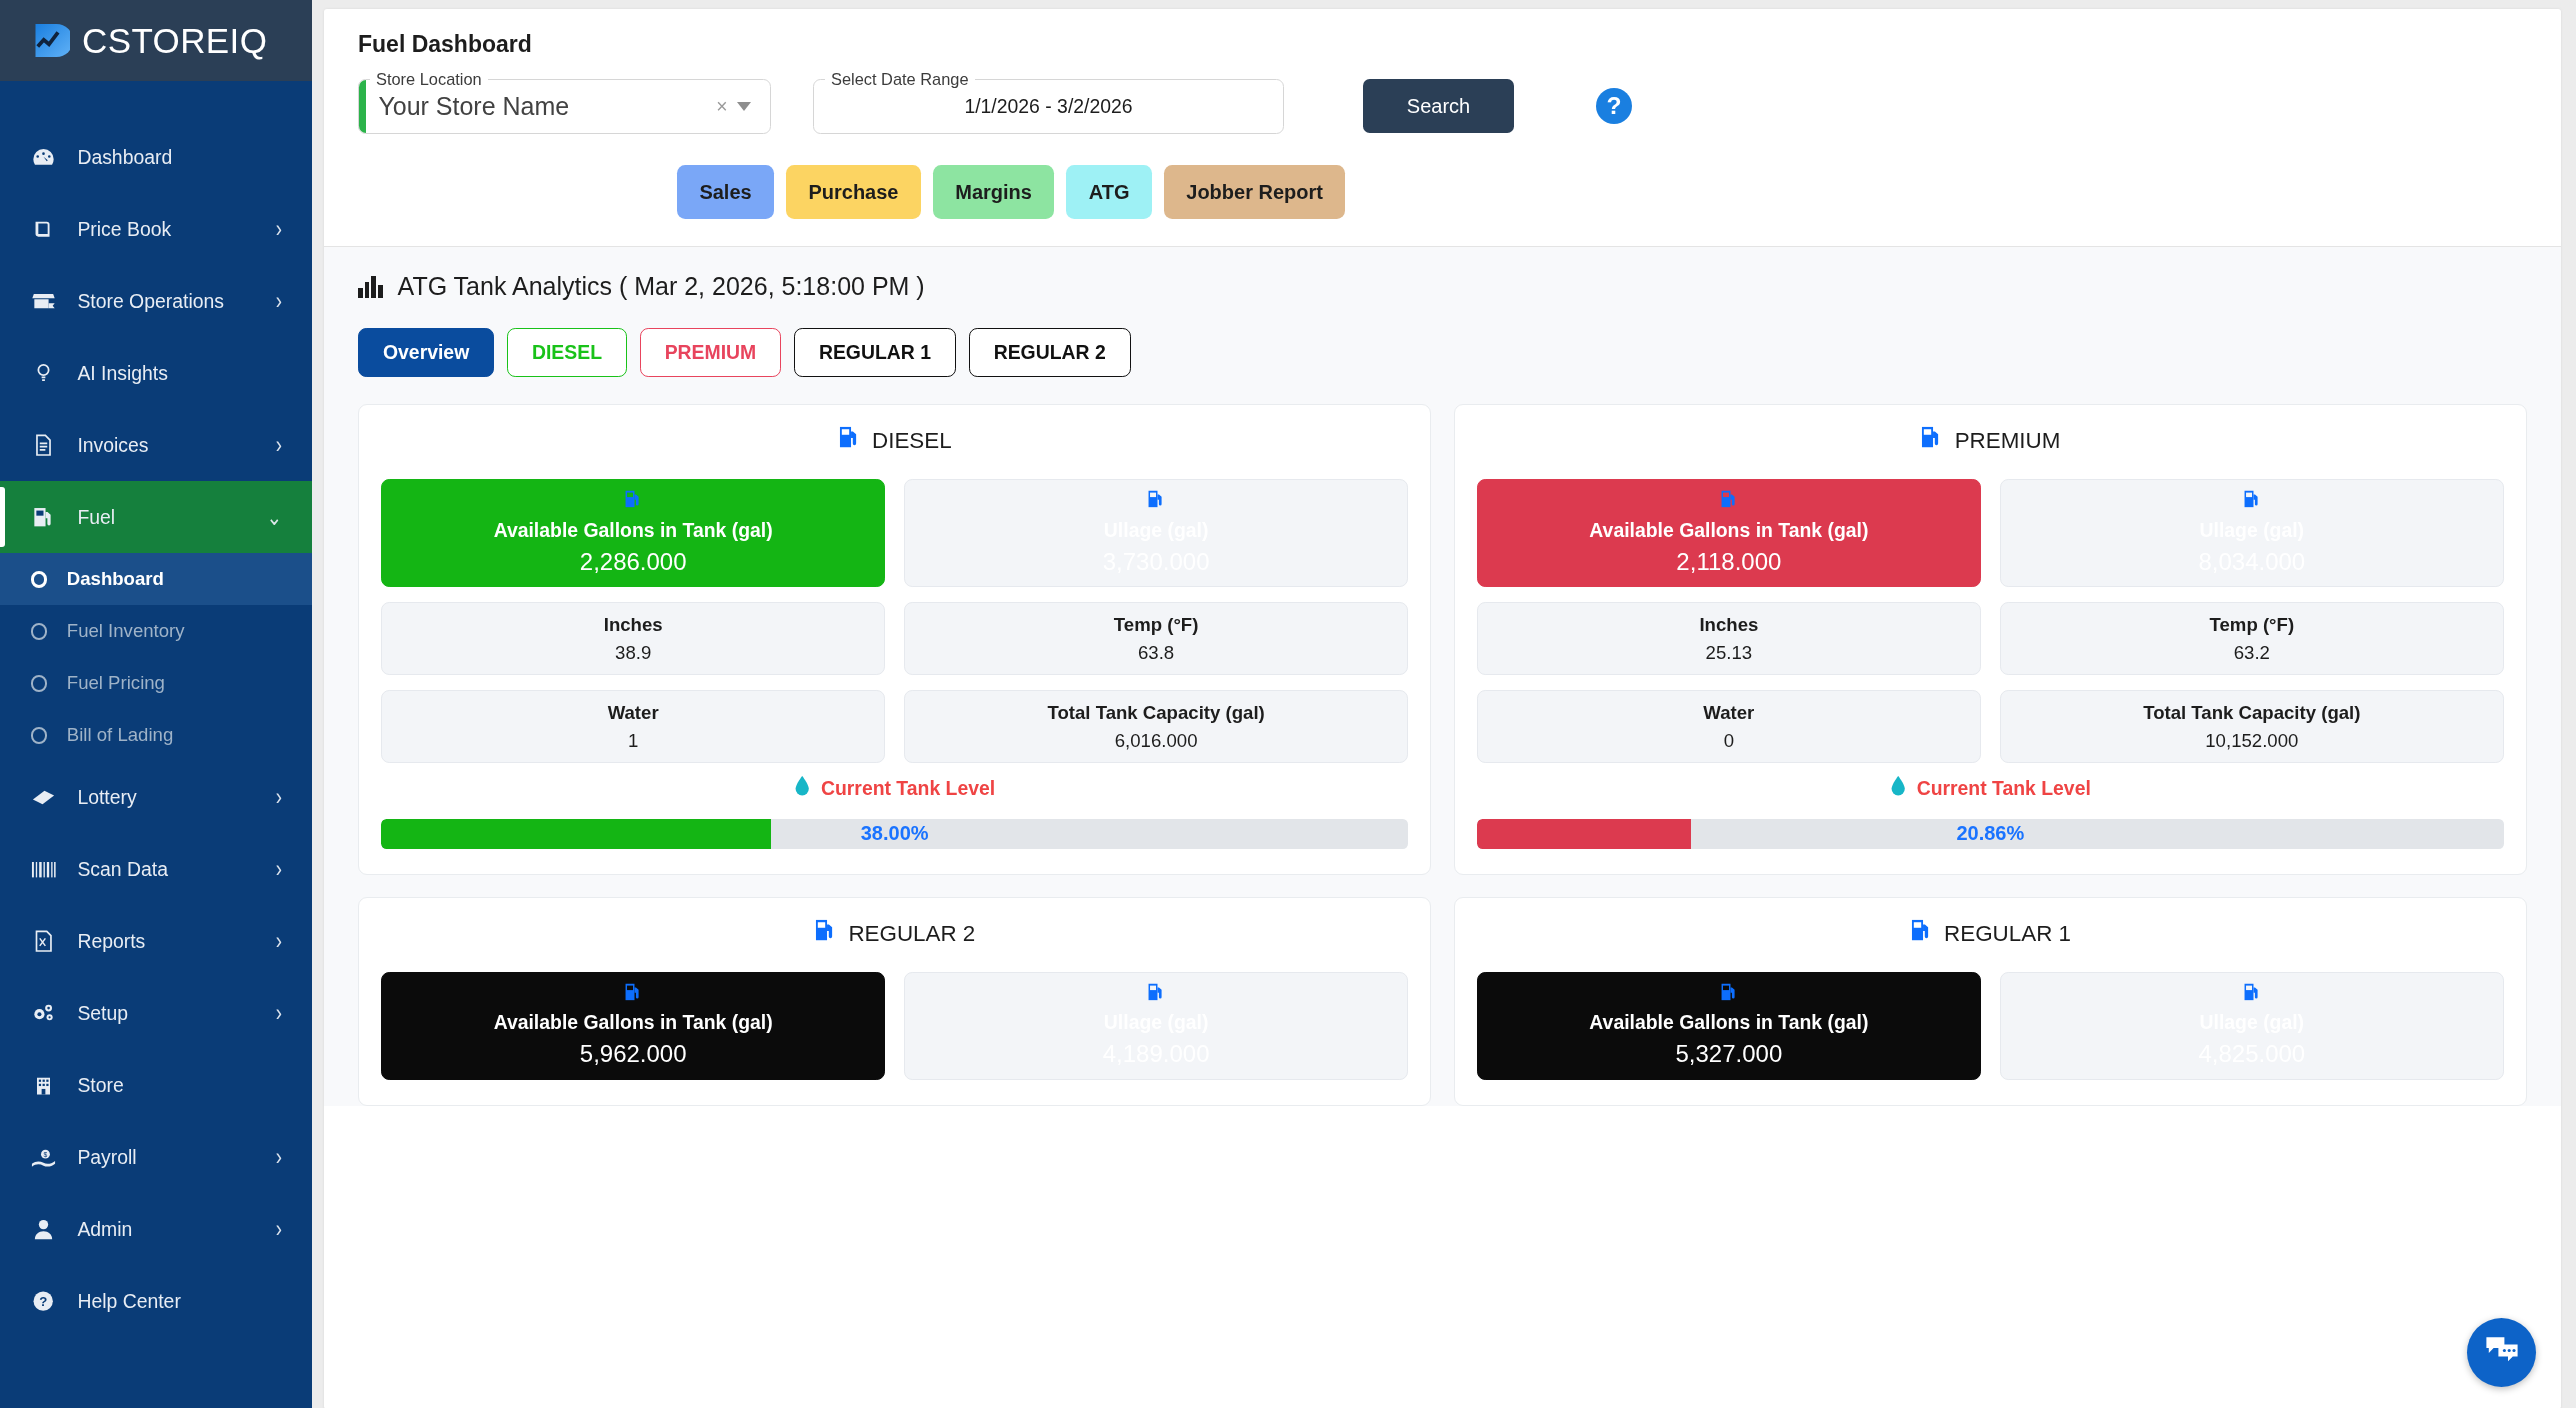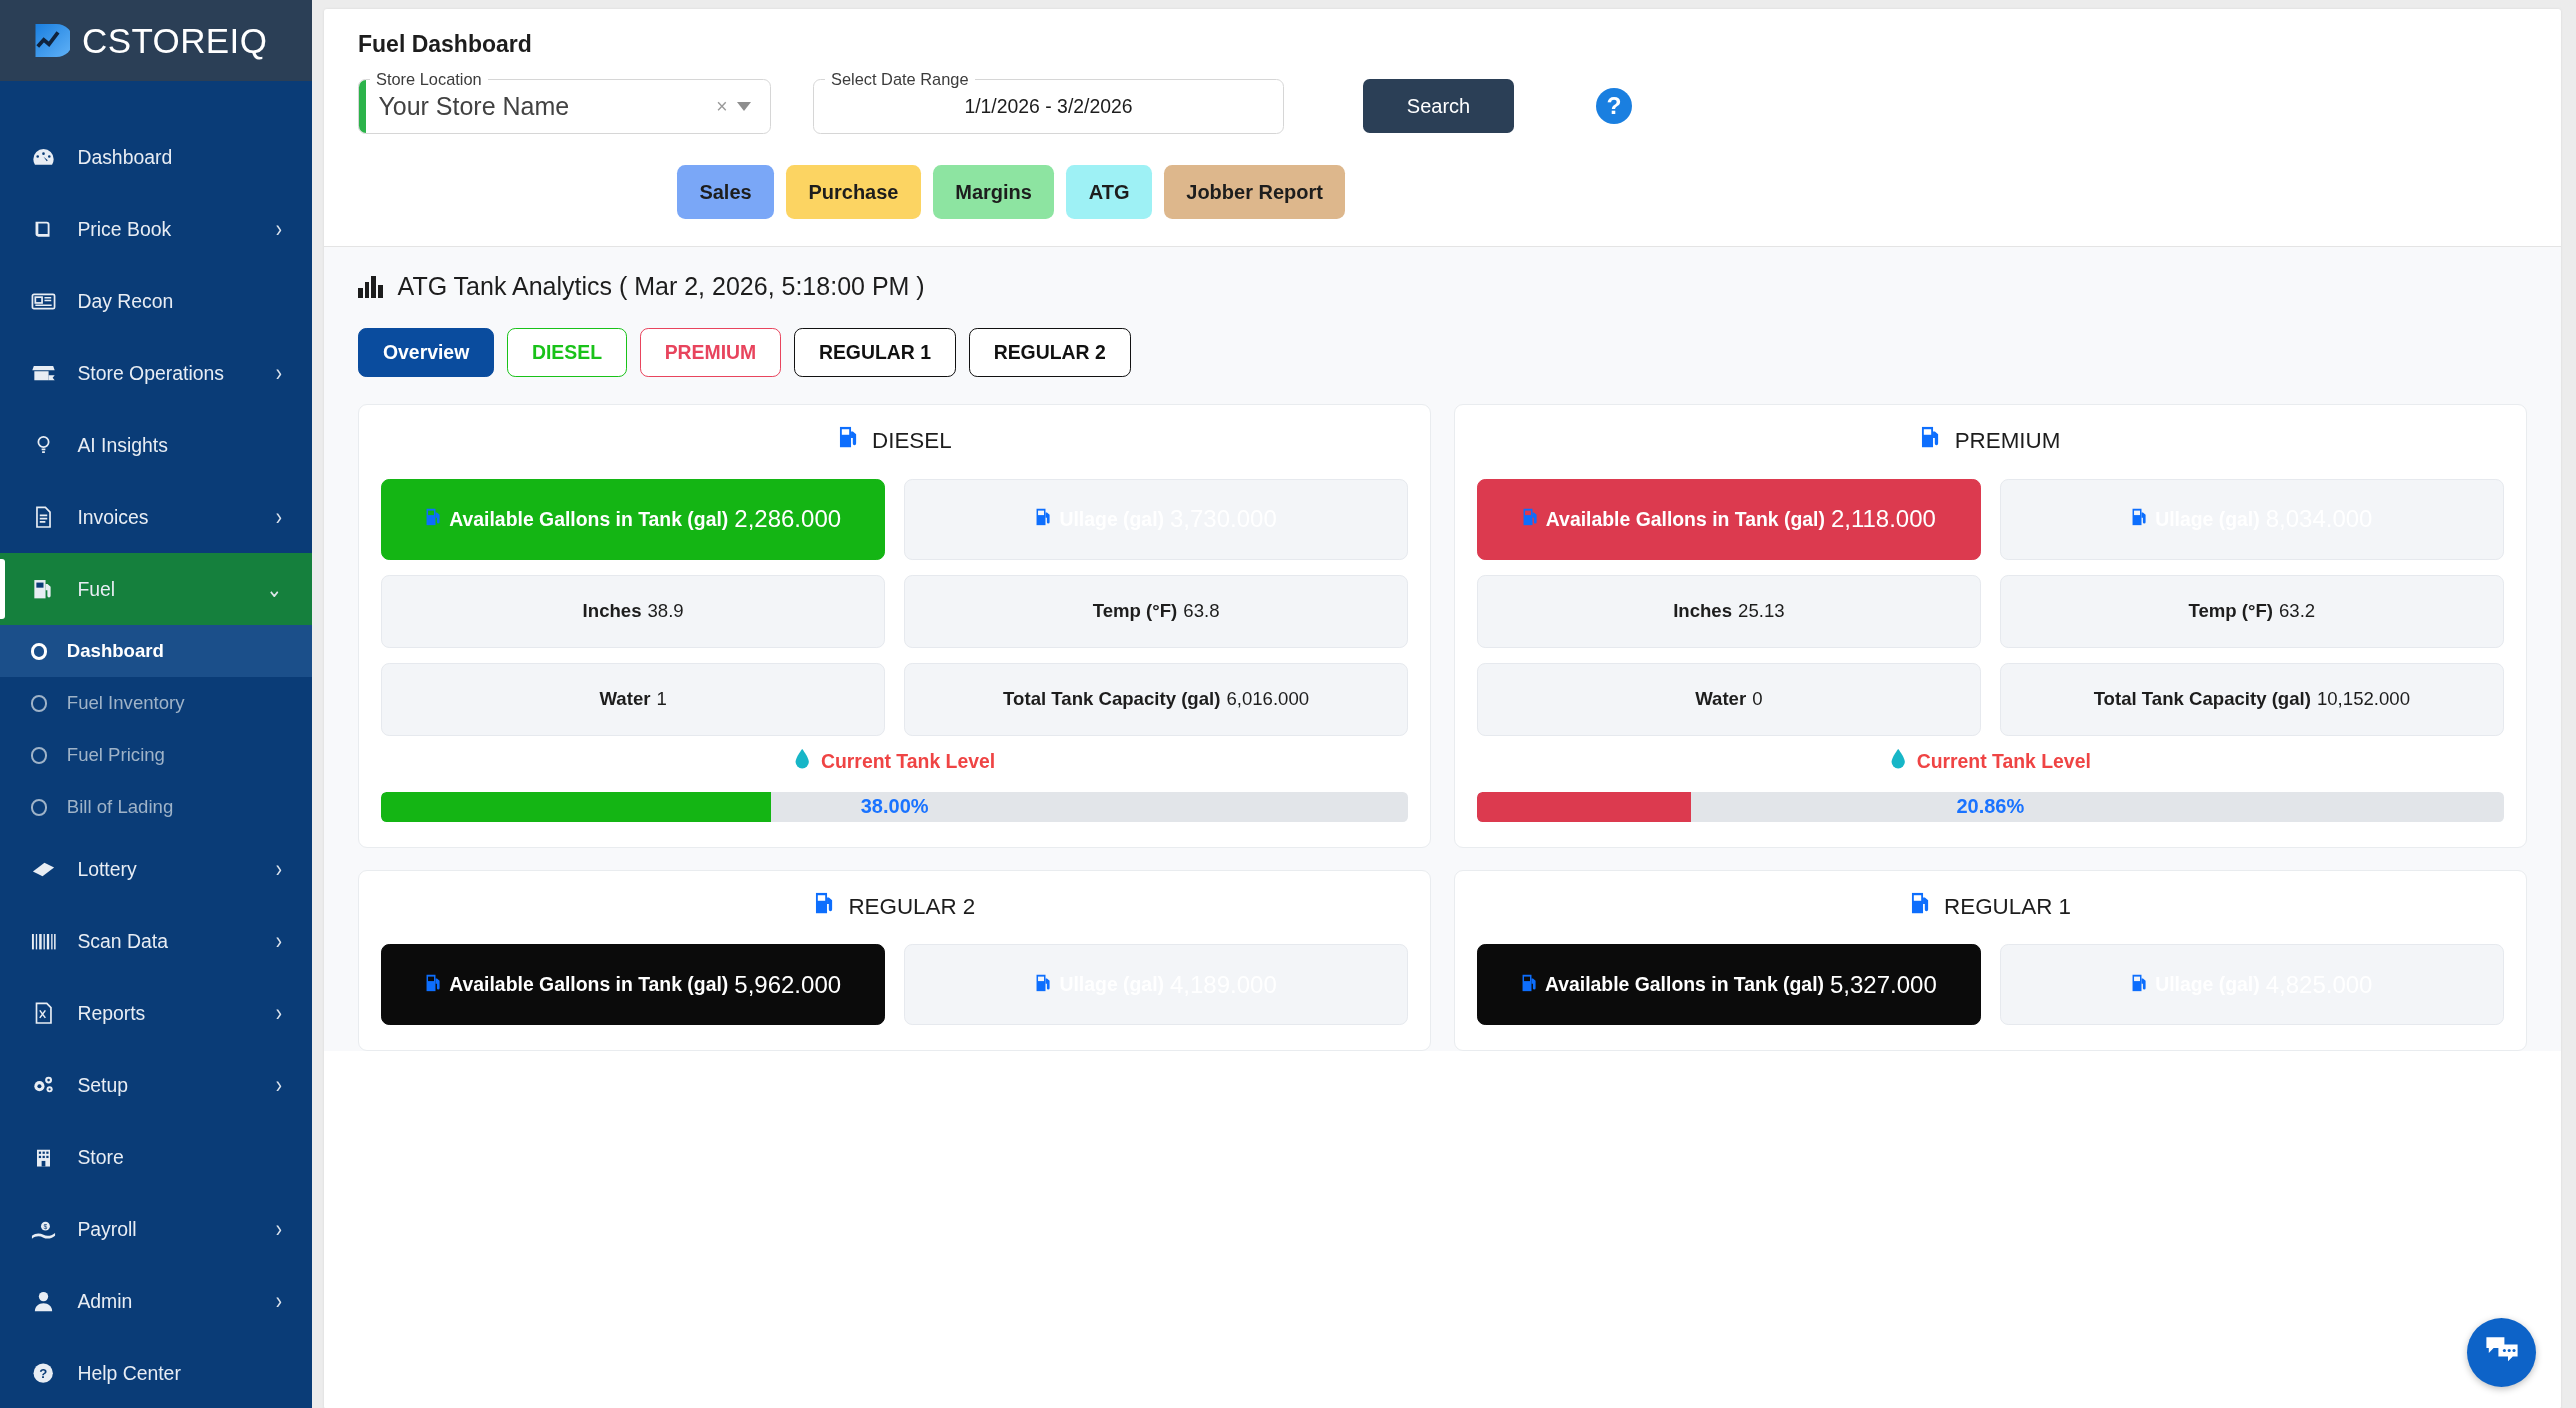--- a/index.html
+++ b/index.html
@@ -181,21 +181,21 @@
     gap: 12px; font-size: 22.4px; color: #1d1d1d; font-weight: 500;
     margin-bottom: 22.4px;
   }
   .metric-grid {
     display: grid; grid-template-columns: 1fr 1fr;
     gap: 15px 19.4px;
   }
   .metric {
     background: #f3f5f8; border: 1.1px solid #e6e9ee;
     border-radius: 8.2px; min-height: 73px;
-    display: flex; flex-direction: row; align-items: center;
+    display: flex; flex-direction: column; align-items: center;
     justify-content: center; gap: 6px; padding: 10.4px 7.5px;
   }
   .metric.hero { min-height: 81px; }
   .metric.hero.green { background: #14b514; border-color: #14b514; }
   .metric.hero.red    { background: #dc3a4f; border-color: #dc3a4f; }
   .metric.hero.black  { background: #0b0b0b; border-color: #0b0b0b; }
   .metric .m-label { font-size: 18.6px; font-weight: 700; color: #1d1d1d; text-align: center; }
   .metric .m-value { font-size: 18.6px; color: #1d1d1d; }
   .metric.hero .m-label, .metric.hero .m-value { color: #ffffff; }
   .metric.hero .m-label { font-size: 19.4px; }
@@ -261,31 +261,20 @@
       <div class="nav-item">
         <span class="ic">
           <svg width="24" height="22.4" viewBox="0 0 24 24" fill="#e8edf4">
             <path d="M4 4h12a3 3 0 0 1 3 3v13H7a3 3 0 0 1-3-3zm3 1.8v11.4h10V7a1.2 1.2 0 0 0-1.2-1.2z"></path>
           </svg>
           </span>
         <span class="lbl">Price Book</span>
         <span class="chev">›</span>
       </div>
 
-      <div class="nav-item">
-        <span class="ic">
-          <svg width="25" height="21" viewBox="0 0 26 20" fill="none" stroke="#e8edf4" stroke-width="1.8">
-            <rect x="1.5" y="2.5" width="23" height="15" rx="1.6"></rect>
-            <rect x="4.5" y="5.5" width="7" height="6"></rect>
-            <path d="M14 6h7M14 9h7M4.5 14h17" stroke-width="1.6"></path>
-          </svg>
-          </span>
-        <span class="lbl">Day Recon</span>
-        <span class="chev"></span>
-      </div>
 
 
       <div class="nav-item">
         <span class="ic">
           <svg width="25" height="22.4" viewBox="0 0 24 22" fill="#e8edf4">
             <path d="M2.5 4h19l1.5 4H1zM3 9h14v9H3z"></path>
               <path d="M17 13h6l-2 2.5 2 2.5h-6z"></path>
           </svg>
           </span>
         <span class="lbl">Store Operations</span>

